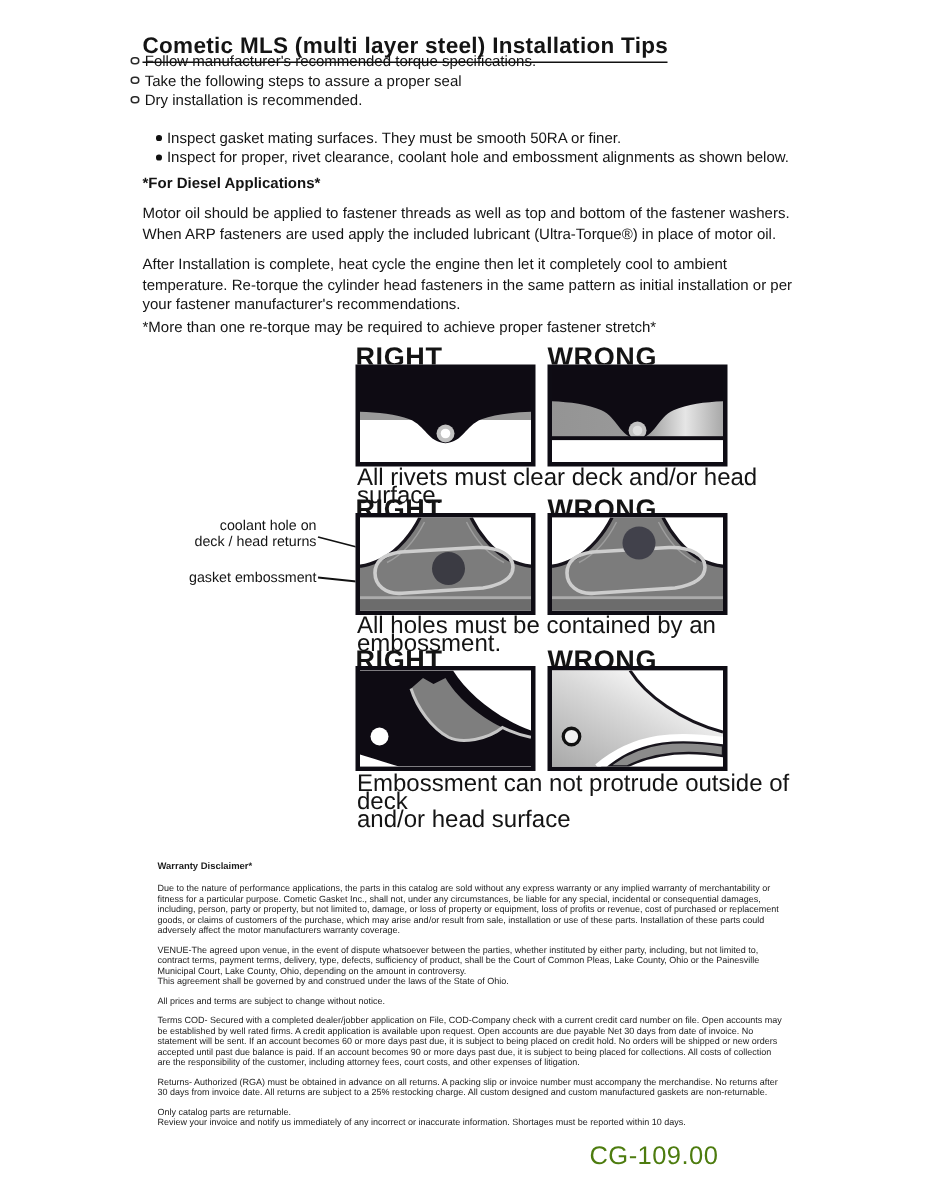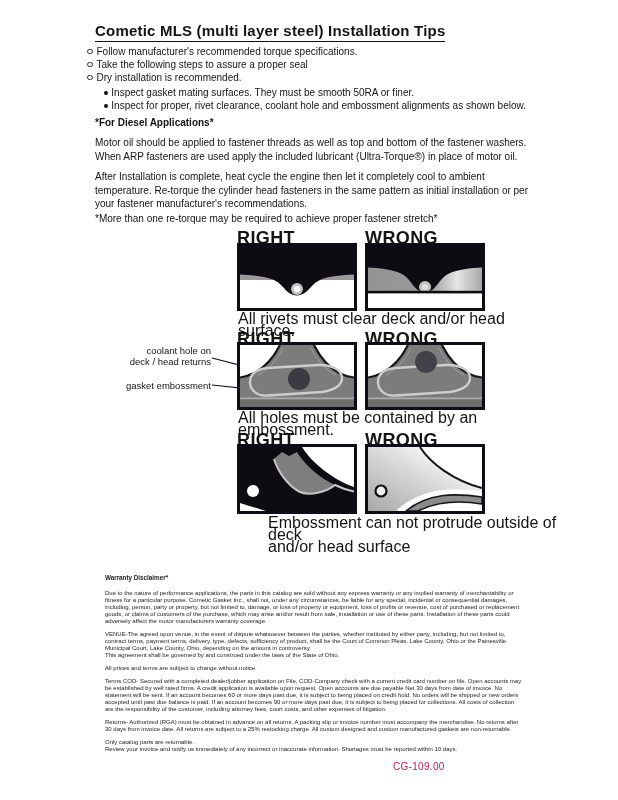--- a/index.html
+++ b/index.html
@@ -14,33 +14,33 @@
   .h2{font-size:10px;font-weight:bold;}
   .body{font-size:10px;line-height:13.5px;}
   .dlabel{font-size:18px;font-weight:bold;letter-spacing:.4px;width:120px;}
   .dbox{width:114px;height:62px;border:3px solid #0e0c14;background:#fff;line-height:0;}
   .dbox3{height:64px;}
   .caption{font-size:16px;white-space:pre-line;line-height:12px;}
   .callout{font-size:9.5px;line-height:11px;text-align:right;white-space:pre-line;width:110px;}
   .warranty{width:418px;font-size:6px;line-height:7px;color:#1c1c1c;}
   .warranty .whead{font-size:6.3px;font-weight:bold;margin:0 0 9px 0;}
   .warranty p{margin:0 0 6px 0;white-space:pre-line;}
-  .docnum{font-size:10px;color:#be185d;letter-spacing:.3px;}
+  .docnum{font-size:17px;color:#4d7c0f;letter-spacing:.3px;}
   svg{display:block;}
 </style>
 </head>
 <body>
 
 <div class="page">
 
   <div class="abs" style="left:95px;top:22px;">
     <span class="title">Cometic MLS (multi layer steel) Installation Tips</span>
   </div>
 
-  <div class="abs bullets" style="left:87px;top:45px;">
+  <div class="abs bullets" style="left:87px;top:35px;">
     <div class="brow">
         <span class="omark"></span>
         <span>Follow manufacturer's recommended torque specifications.</span>
       </div>
     <div class="brow">
         <span class="omark"></span>
         <span>Take the following steps to assure a proper seal</span>
       </div>
     <div class="brow">
         <span class="omark"></span>
@@ -161,21 +161,21 @@
         </linearGradient>
       </defs>
       <rect x="0" y="0" width="114" height="64" fill="#ffffff"></rect>
       <path d="M0,0 H52 C62,16 86,34 114,41 L114,46 C84,42 56,42 30,64 L0,64 Z" fill="url(#g3)"></path>
       <path d="M52,0 C62,16 86,34 114,41" stroke="#17141c" stroke-width="2" fill="none"></path>
       <path d="M30,64 C56,42 84,42 114,46" stroke="#ffffff" stroke-width="3.5" fill="none"></path>
       <path d="M38,64 C60,46 86,46 114,50 L114,57 C90,53 68,55 50,64 Z" fill="#8b8b8b" stroke="#17141c" stroke-width="1.6"></path>
       <circle cx="13" cy="44" r="5.5" fill="#f2f2f2" stroke="#111111" stroke-width="2.2"></circle>
     </svg>
   </div>
-  <div class="abs caption" style="left:238px;top:517px;width:300px;margin-left:30px;">Embossment can not protrude outside of deck
+  <div class="abs caption" style="left:238px;top:517px;width:300px;">Embossment can not protrude outside of deck
 and/or head surface</div>
 
   <div class="abs warranty" style="left:105px;top:574px;">
     <div class="whead">Warranty Disclaimer*</div>
     <p>Due to the nature of performance applications, the parts in this catalog are sold without any express warranty or any implied warranty of merchantability or fitness for a particular purpose.  Cometic Gasket Inc., shall not, under any circumstances, be liable for any special, incidental or consequential damages, including, person, party or property, but not limited to, damage, or loss of property or equipment, loss of profits or revenue, cost of purchased or replacement goods, or claims of customers of the purchase, which may arise and/or result from sale, installation or use of these parts.  Installation of these parts could adversely affect the motor manufacturers warranty coverage.</p>
     <p>VENUE-The agreed upon venue, in the event of dispute whatsoever between the parties, whether instituted by either party, including, but not limited to, contract terms, payment terms, delivery, type, defects, sufficiency of product, shall be the Court of Common Pleas, Lake County, Ohio or the Painesville Municipal Court, Lake County, Ohio, depending on the amount in controversy.
 This agreement shall be governed by and construed under the laws of the State of Ohio.</p>
     <p>All prices and terms are subject to change without notice.</p>
     <p>Terms COD- Secured with a completed dealer/jobber application on File, COD-Company check with a current credit card number on file.  Open accounts may be established by well rated firms.  A credit application is available upon request.  Open accounts are due payable Net 30 days from date of invoice.  No statement will be sent.  If an account becomes 60 or more days past due, it is subject to being placed on credit hold.  No orders will be shipped or new orders accepted until past due balance is paid.  If an account becomes 90 or more days past due, it is subject to being placed for collections.  All costs of collection are the responsibility of the customer, including attorney fees, court costs, and other expenses of litigation.</p>
     <p>Returns- Authorized (RGA) must be obtained in advance on all returns.  A packing slip or invoice number must accompany the merchandise.  No returns after 30 days from invoice date.  All returns are subject to a 25% restocking charge.  All custom designed and custom manufactured gaskets are non-returnable.</p>

